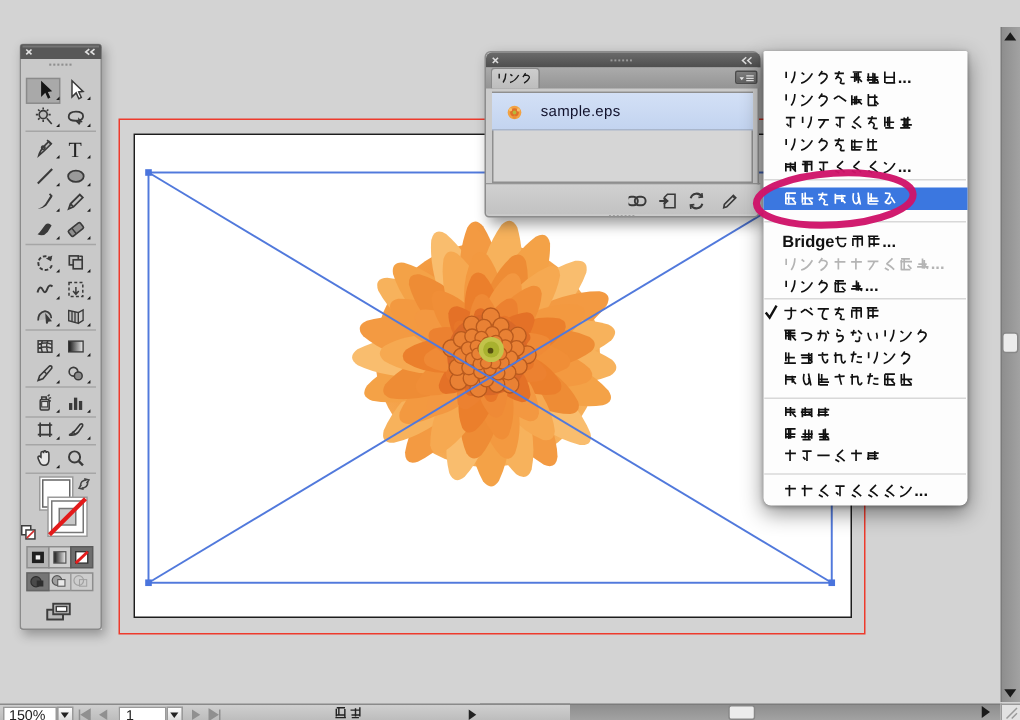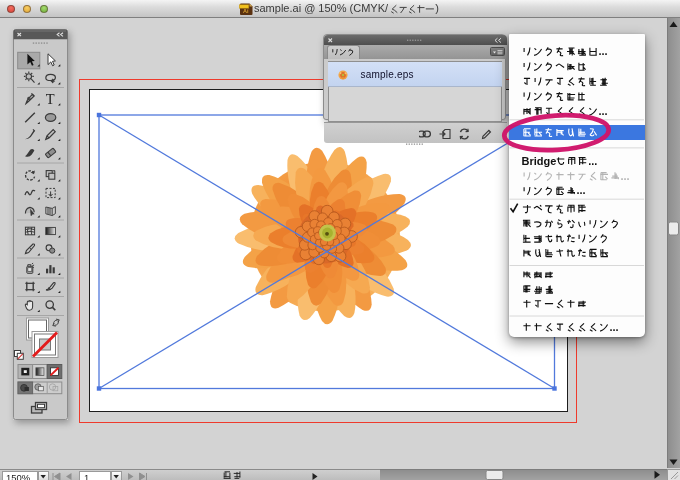--- a/index.html
+++ b/index.html
@@ -1,35 +1,19 @@
 <!DOCTYPE html>
 <html><head><meta charset="utf-8"><style>
 *{margin:0;padding:0;box-sizing:border-box}
 html,body{width:680px;height:480px;overflow:hidden;font-family:"Liberation Sans",sans-serif}
 #win{position:relative;width:680px;height:480px;background:#d3d3d3}
 svg{display:block}
 .abs{position:absolute}
 </style></head><body>
 <div id="win">
-    <div class="abs" style="left:0;top:0;width:680px;height:18px;background:linear-gradient(#f4f4f4,#dcdcdc 40%,#c4c4c4);border-bottom:1px solid #7f7f7f">
-      <div class="abs" style="left:6.5px;top:4.6px;width:8px;height:8px;border-radius:50%;background:radial-gradient(circle at 50% 30%,#f26e60,#d84138);border:0.5px solid rgba(80,60,50,.55)"></div>
-      <div class="abs" style="left:23px;top:4.6px;width:8px;height:8px;border-radius:50%;background:radial-gradient(circle at 50% 30%,#f8ce62,#e2a83a);border:0.5px solid rgba(80,60,50,.55)"></div>
-      <div class="abs" style="left:39.5px;top:4.6px;width:8px;height:8px;border-radius:50%;background:radial-gradient(circle at 50% 30%,#a5dc6e,#6fae3a);border:0.5px solid rgba(80,60,50,.55)"></div>
-      <svg class="abs" style="left:239px;top:1.5px" width="15" height="14" viewBox="0 0 15 14">
-        <path d="M2,1.5 L10.5,1.5 L13.5,4.5 L13.5,12 Q13.5,13 12.5,13 L2,13 Q1,13 1,12 L1,2.5 Q1,1.5 2,1.5Z" fill="#5a3110"></path>
-        <path d="M10.5,1.5 L13.5,4.5 L10.5,4.5 Z" fill="#caa04a"></path>
-        <rect x="0.2" y="2.8" width="9.6" height="3.4" fill="#f2c11e" stroke="#b98a12" stroke-width="0.5"></rect>
-        <text x="4" y="11.2" font-family="Liberation Sans,sans-serif" font-size="5.5" font-weight="bold" fill="#d8a030">Ai</text>
-      </svg>
-      <svg class="abs" style="left:254px;top:3.4px" width="200" height="14" viewBox="0 0 200 14">
-        <text x="0.0" y="9.3" font-family="Liberation Sans, sans-serif" font-size="11.0" font-weight="normal" fill="#3a3a3a">sample.ai @ 150% (CMYK/</text>
-        <path d="M142.3,2.2L138.2,6.1M138.2,6.1Q140.3,6.6 143.3,9.7M137.2,8.6L139.7,10.2M145.6,4.4L152.7,4.4M150.2,4.4Q149.2,7.1 146.6,10.0M160.1,2.2L156.0,6.1M156.0,6.1Q158.1,6.6 161.1,9.7M155.0,8.6L157.5,10.2M165.6,2.2L165.6,9.7M163.4,4.6L170.5,4.6M171.8,5.9L179.9,5.9" fill="none" stroke="#3a3a3a" stroke-width="0.95" stroke-linecap="butt"></path>
-        <text x="181.2" y="9.3" font-family="Liberation Sans, sans-serif" font-size="11.0" font-weight="normal" fill="#3a3a3a">)</text>
-      </svg>
-    </div>
     <div class="abs" style="left:79px;top:79px;width:498px;height:344px;border:1px solid #ee3a2c"></div>
     <div class="abs" style="left:89px;top:89px;width:479px;height:323px;background:#fff;border:1px solid #1d1d1d"></div>
     <svg class="abs" style="left:230px;top:141px" width="190" height="192" viewBox="230 141 190 192">
       <defs>
         <radialGradient id="fbase" cx="0.42" cy="0.4" r="0.65">
           <stop offset="0" stop-color="#ed8430"></stop>
           <stop offset="0.55" stop-color="#f39b42"></stop>
           <stop offset="1" stop-color="#f7b25c"></stop>
         </radialGradient>
       </defs>
@@ -395,21 +379,21 @@
           <circle cx="39.5" cy="358" r="3.2" fill="none" stroke="#777" stroke-width="0.8"></circle>
           <rect x="40" y="357.4" width="4.8" height="4.4" fill="none" stroke="#777" stroke-width="0.7"></rect>
         </g>
         <g fill="none" stroke="#3d3d3d" stroke-width="1.3">
           <rect x="18.5" y="377.5" width="10.5" height="6.5" fill="#b9b9b9"></rect>
           <rect x="22.5" y="373.5" width="11" height="7" fill="#c9c9c9"></rect>
           <rect x="24.5" y="375.3" width="7" height="3.4" fill="#fff" stroke-width="1"></rect>
         </g>
       </svg>
     </div>
-    <div class="abs" style="left:322.5px;top:33.5px;width:183px;height:86px;box-shadow:3px 4px 9px rgba(0,0,0,.4);border-radius:4px 4px 3px 3px;background:#cbcbcb;border:1px solid #8c8c8c">
+    <div class="abs" style="left:322.5px;top:33.5px;width:183px;height:111px;box-shadow:3px 4px 9px rgba(0,0,0,.4);border-radius:4px 4px 3px 3px;background:#cbcbcb;border:1px solid #8c8c8c">
       <div class="abs" style="left:0;top:0;width:183px;height:10px;background:linear-gradient(#6b6b6b,#4e4e4e);border-radius:4px 4px 0 0">
         <svg class="abs" style="left:3px;top:2px" width="177" height="7">
           <path d="M1.5,1.5 L5,5 M5,1.5 L1.5,5" stroke="#ddd" stroke-width="1.1"></path>
           <path d="M170.5,1.2 L168,3.4 L170.5,5.6 M174,1.2 L171.5,3.4 L174,5.6" stroke="#ddd" stroke-width="1" fill="none"></path>
           <rect x="80.0" y="2.6" width="1.3" height="1.3" fill="#9a9a9a"></rect>
           <rect x="82.6" y="2.6" width="1.3" height="1.3" fill="#9a9a9a"></rect>
           <rect x="85.2" y="2.6" width="1.3" height="1.3" fill="#9a9a9a"></rect>
           <rect x="87.8" y="2.6" width="1.3" height="1.3" fill="#9a9a9a"></rect>
           <rect x="90.4" y="2.6" width="1.3" height="1.3" fill="#9a9a9a"></rect>
           <rect x="93.0" y="2.6" width="1.3" height="1.3" fill="#9a9a9a"></rect>

